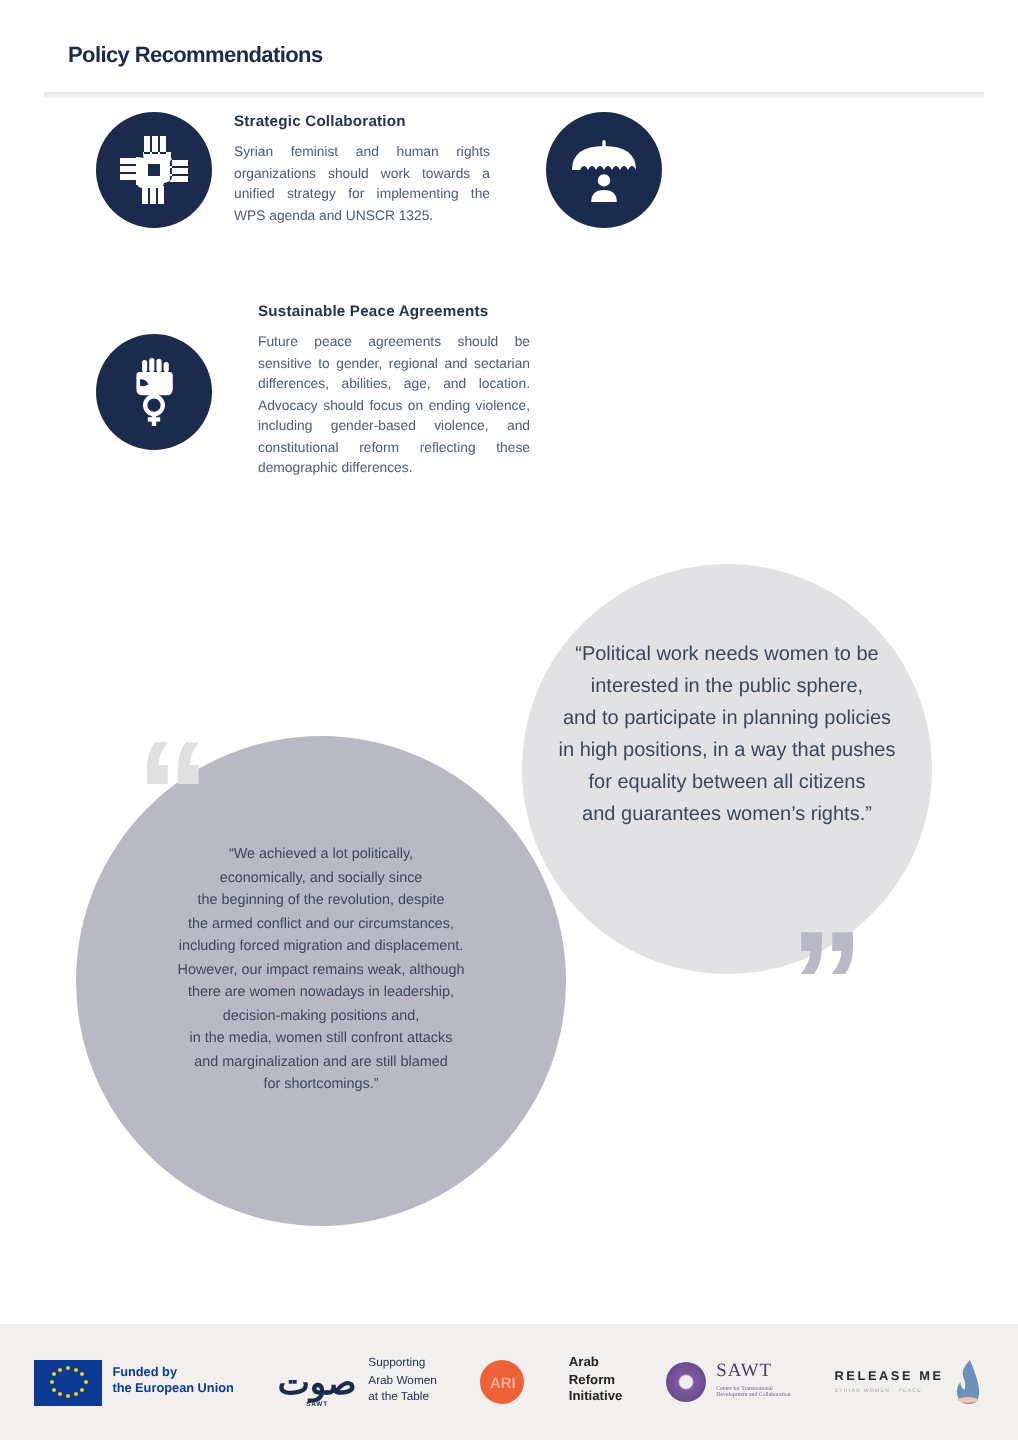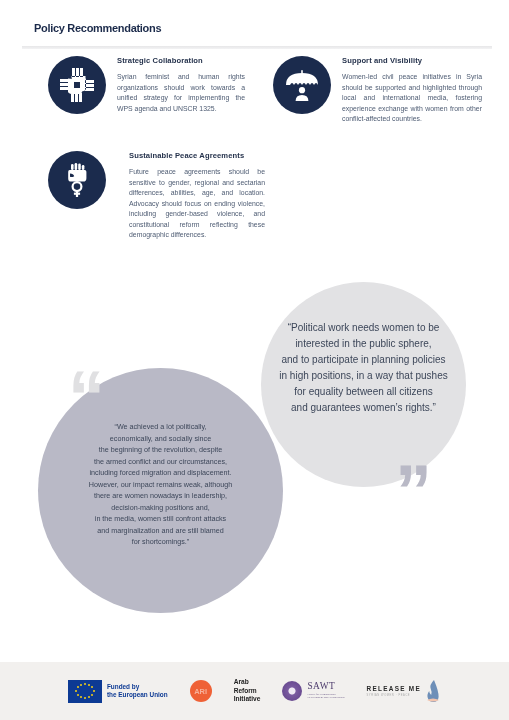--- a/index.html
+++ b/index.html
@@ -38,21 +38,21 @@
     top: 46px;
     width: 470px;
     height: 3px;
     background: linear-gradient(to bottom, #e6e6e8, #f3f3f4);
   }
 
   
   .rec-card {
     position: absolute;
     display: flex;
-    align-items: flex-start;
+    align-items: center;
   }
   .rec-icon {
     width: 58px;
     height: 58px;
     border-radius: 50%;
     background: #1b2b4d;
     flex: 0 0 58px;
     display: flex;
     align-items: center;
     justify-content: center;
@@ -312,24 +312,20 @@
   <div class="rec-card" id="card-support">
     <div class="rec-icon">
       <svg width="40" height="40" viewBox="0 0 40 40" aria-hidden="true">
         <g fill="#ffffff">
           <rect x="19.2" y="5" width="1.6" height="4" rx="0.8"></rect>
           <path d="M4 20 q0 -12 16 -12 q16 0 16 12 q-2 -4 -4 0 q-2 -4 -4 0 q-2 -4 -4 0 q-2 -4 -4 0 q-2 -4 -4 0 q-2 -4 -4 0 q-2 -4 -4 0 z"></path>
           <circle cx="20" cy="25.2" r="3.1"></circle>
           <path d="M13.6 36 q0 -6 6.4 -6 q6.4 0 6.4 6 z"></path>
         </g>
       </svg>
-    </div>
-    <div class="rec-text">
-      <div class="rec-heading">Support and Visibility</div>
-      <div class="rec-body">Women-led civil peace initiatives in Syria should be supported and highlighted through local and international media, fostering experience exchange with women from other conflict-affected countries.</div>
     </div>
   </div>
 
   <div class="rec-card" id="card-peace">
     <div class="rec-icon">
       <svg width="40" height="40" viewBox="0 0 40 40" aria-hidden="true">
         <g fill="#ffffff">
 
           <rect x="14" y="4" width="2.6" height="6" rx="1.3"></rect>
           <rect x="17.6" y="3" width="2.6" height="7" rx="1.3"></rect>
@@ -393,20 +389,29 @@
         <span class="eu-star" style="left:12px; top:16.6px;"></span>
         <span class="eu-star" style="left:8.8px; top:14.3px;"></span>
         <span class="eu-star" style="left:7.4px; top:10.5px;"></span>
         <span class="eu-star" style="left:8.8px; top:6.7px;"></span>
         <span class="eu-star" style="left:12px; top:4.4px;"></span>
       </div>
       <div class="eu-label">Funded by
 the European Union</div>
     </div>
 
+    <div class="logo">
+      <div class="sawt-mark">
+        <span>صوت</span>
+        <span class="sawt-sub">SAWT</span>
+      </div>
+      <div class="sawt-label">Supporting
+Arab Women
+at the Table</div>
+    </div>
 
     <div class="logo">
       <div class="ari-circle">ARI</div>
       <div class="ari-label">Arab
 Reform
 Initiative</div>
     </div>
 
     <div class="logo">
       <div class="ctdc-mark"></div>

